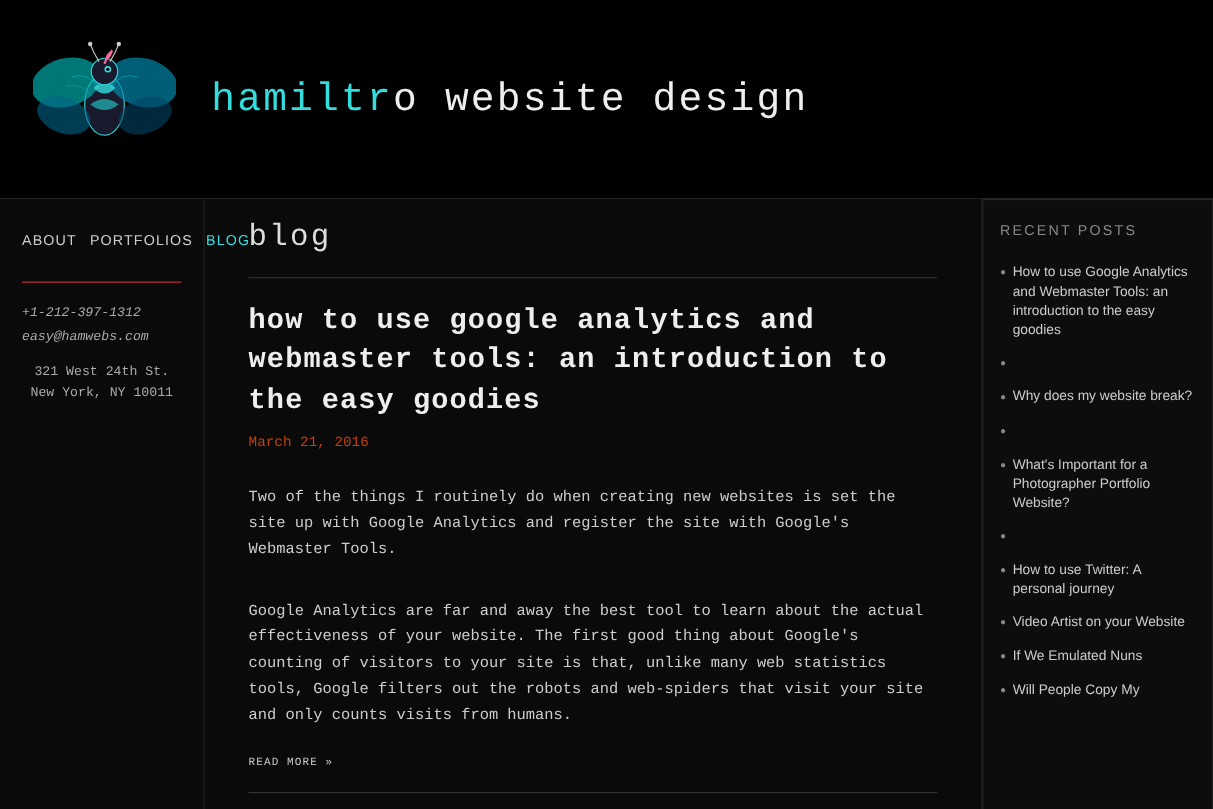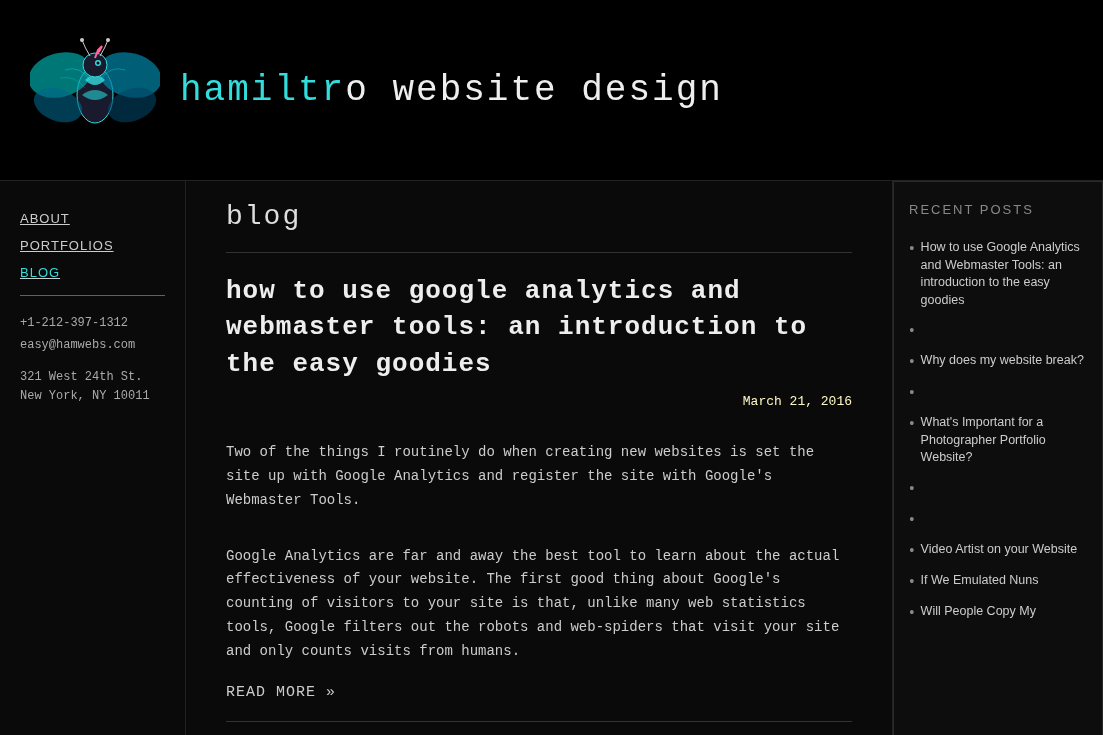--- a/index.html
+++ b/index.html
@@ -16,21 +16,21 @@
       background-color: #000000;
       display: flex;
       align-items: center;
       padding: 20px 30px;
       border-bottom: 1px solid #222;
     }
 
     #logo-area {
       display: flex;
       align-items: center;
-      gap: 20px;
+      gap: 32px;
     }
 
     #logo-img {
       width: 130px;
       height: 140px;
       position: relative;
     }
 
     
     .logo-svg {
@@ -74,24 +74,23 @@
     
     #sidebar {
       width: 185px;
       background-color: #0a0a0a;
       padding: 30px 20px;
       flex-shrink: 0;
     }
 
     #nav-links {
       display: flex;
-      flex-direction: column;
+      flex-direction: row;
       gap: 12px;
-      margin-bottom: 15px;
-      text-decoration: underline;
+      margin-bottom: 30px;
     }
 
     .nav-link {
       font-family: Arial, sans-serif;
       font-size: 13px;
       color: #cccccc;
       text-decoration: none;
       cursor: pointer;
       letter-spacing: 1px;
     }
@@ -109,28 +108,30 @@
     #contact-info {
       display: flex;
       flex-direction: column;
       gap: 8px;
     }
 
     .contact-item {
       font-family: 'Courier New', monospace;
       font-size: 12px;
       color: #aaaaaa;
+      font-style: italic;
     }
 
     .contact-address {
       font-family: 'Courier New', monospace;
       font-size: 12px;
       color: #aaaaaa;
       margin-top: 8px;
       line-height: 1.6;
+      text-align: center;
     }
 
     
     #content-area {
       flex: 1;
       padding: 20px 40px;
       border-left: 1px solid #222;
       border-right: 1px solid #222;
     }
 
@@ -155,40 +156,39 @@
       font-weight: bold;
       color: #eeeeee;
       line-height: 1.4;
       margin-bottom: 12px;
       letter-spacing: 1px;
     }
 
     #article-date {
       font-family: 'Courier New', monospace;
       font-size: 13px;
-      color: #fef9c3;
+      color: #c2410c;
       margin-bottom: 20px;
-      text-align: right;
     }
 
     #article-body {
       font-family: 'Courier New', monospace;
       font-size: 14px;
       color: #cccccc;
       line-height: 1.7;
     }
 
     #article-body p {
       margin-bottom: 18px;
       margin-top: 32px;
     }
 
     #read-more {
       font-family: 'Courier New', monospace;
-      font-size: 15px;
+      font-size: 10px;
       color: #cccccc;
       text-decoration: none;
       cursor: pointer;
       letter-spacing: 1px;
     }
 
     #article-divider-bottom {
       border: none;
       border-top: 1px solid #333;
       margin-top: 20px;
@@ -337,20 +337,21 @@
         </li>
         <li class="recent-post-item">
           <span class="recent-post-bullet">•</span>
           <a class="recent-post-link">What's Important for a Photographer Portfolio Website?</a>
         </li>
         <li class="recent-post-item">
           <span class="recent-post-bullet">•</span>
         </li>
         <li class="recent-post-item">
           <span class="recent-post-bullet">•</span>
+          <a class="recent-post-link">How to use Twitter: A personal journey</a>
         </li>
         <li class="recent-post-item">
           <span class="recent-post-bullet">•</span>
           <a class="recent-post-link">Video Artist on your Website</a>
         </li>
         <li class="recent-post-item">
           <span class="recent-post-bullet">•</span>
           <a class="recent-post-link">If We Emulated Nuns</a>
         </li>
         <li class="recent-post-item">

